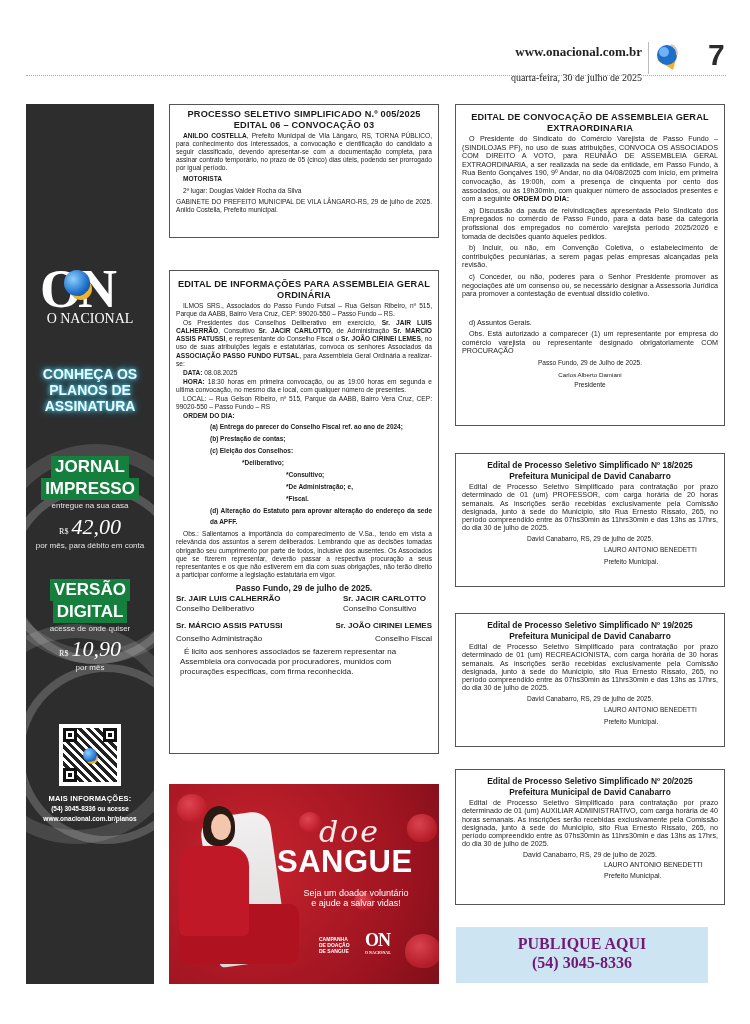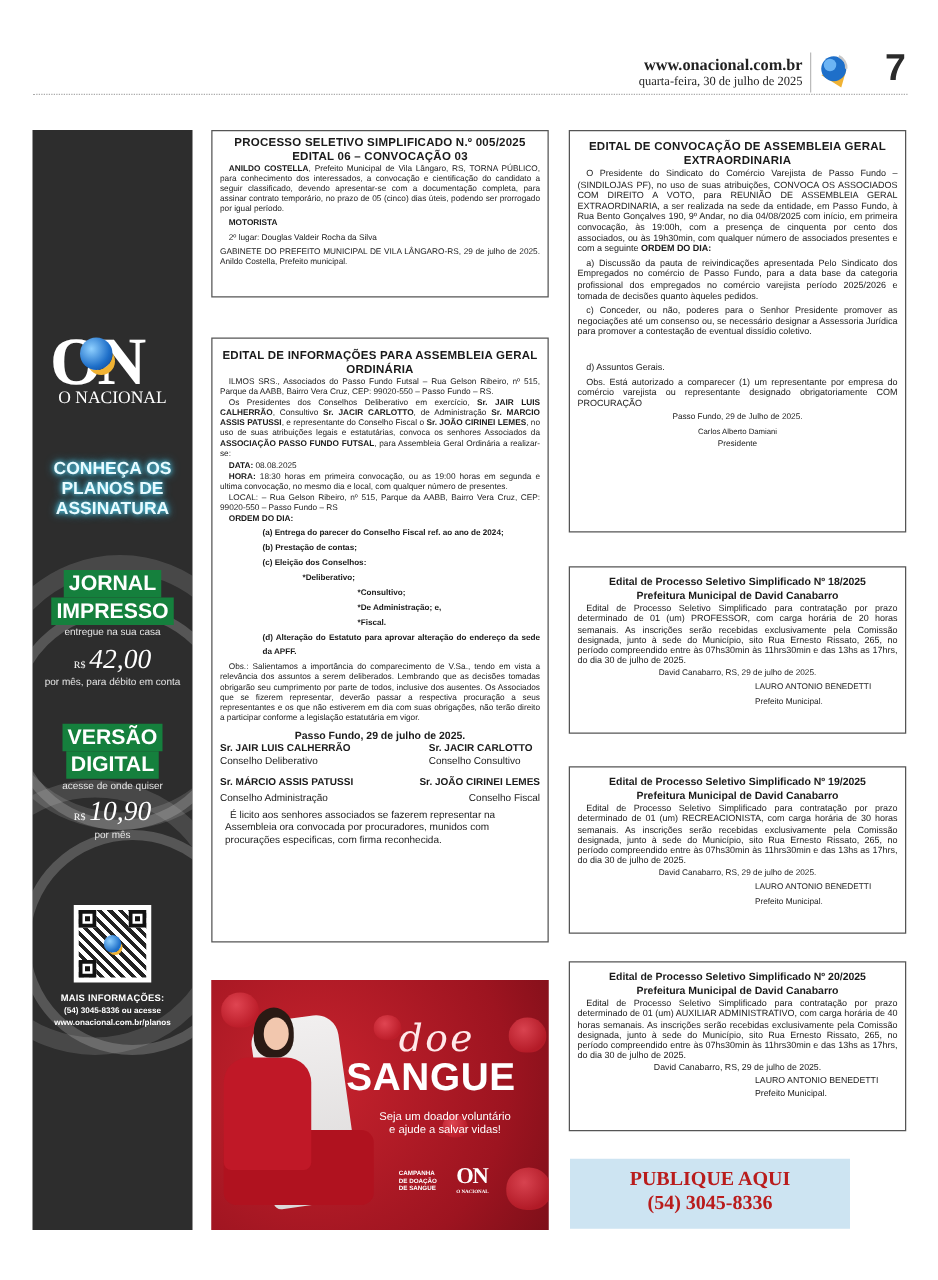--- a/index.html
+++ b/index.html
@@ -2,21 +2,21 @@
 <html><head>
 <meta charset="utf-8">
 <style>
   * { box-sizing: border-box; margin: 0; padding: 0; }
   html, body { width: 750px; height: 1024px; background: #ffffff; overflow: hidden; }
   body { position: relative; font-family: "Liberation Sans", sans-serif; color: #1a1a1a; }
 
   
   .hdr { position: absolute; left: 0; top: 0; width: 750px; height: 80px; }
   .hdr .site { position: absolute; right: 108px; top: 44px; font-family: "Liberation Serif", serif; font-weight: bold; font-size: 13px; color: #222; text-align: right; }
-  .hdr .date { position: absolute; right: 108px; top: 60px; font-family: "Liberation Serif", serif; font-size: 10px; color: #222; text-align: right; }
+  .hdr .date { position: absolute; right: 108px; top: 72px; font-family: "Liberation Serif", serif; font-size: 10px; color: #222; text-align: right; }
   .hdr .vsep { position: absolute; left: 648px; top: 42px; width: 1px; height: 32px; background: #bbb; }
   .hdr .globe { position: absolute; left: 653px; top: 42px; width: 28px; height: 30px; }
   .hdr .pgnum { position: absolute; left: 708px; top: 38px; font-family: "Liberation Sans", sans-serif; font-weight: bold; font-size: 30px; color: #2b2b2b; }
   .hdr .dots { position: absolute; left: 26px; top: 75px; width: 700px; height: 0; border-top: 1px dotted #aaa; }
 
   
   .side { position: absolute; left: 26px; top: 104px; width: 128px; height: 880px; background: #2d2d2d; overflow: hidden; }
   .side .swirl { position: absolute; left: -40px; width: 220px; height: 220px; border-radius: 50%; border: 14px solid rgba(200,200,200,0.18); }
   .side .swirl2 { position: absolute; left: -20px; width: 180px; height: 180px; border-radius: 50%; border: 8px solid rgba(230,230,230,0.22); }
   .logo-on { position: absolute; left: 14px; top: 158px; width: 100px; height: 54px; font-family: "Liberation Serif", serif; font-weight: bold; font-size: 54px; color: #fff; line-height: 54px; letter-spacing: -4px; }
@@ -61,21 +61,21 @@
   .blood .face { position: absolute; left: 42px; top: 30px; width: 20px; height: 26px; background: #f2c7ae; border-radius: 50%; }
   .blood .body { position: absolute; left: 10px; top: 62px; width: 70px; height: 90px; background: #c01827; border-radius: 20px 20px 6px 6px; }
   .blood .doe { position: absolute; left: 150px; top: 30px; font-family: "DejaVu Serif", serif; font-style: italic; font-size: 30px; color: #ffe9ea; letter-spacing: 2px; }
   .blood .sangue { position: absolute; left: 108px; top: 60px; font-weight: bold; font-size: 31px; color: #fff; letter-spacing: 0.5px; }
   .blood .sub { position: absolute; left: 132px; width: 110px; top: 104px; text-align: center; font-size: 9px; line-height: 10px; color: #fff; }
   .blood .camp { position: absolute; left: 150px; top: 152px; font-size: 5px; line-height: 6px; color: #fff; font-weight: bold; }
   .blood .minilogo { position: absolute; left: 196px; top: 146px; font-family: "Liberation Serif", serif; font-weight: bold; font-size: 18px; color: #fff; letter-spacing: -1px; }
   .blood .minilogo small { display: block; font-size: 4px; letter-spacing: 0; text-align: center; line-height: 4px; }
 
   
-  .publique { position: absolute; left: 456px; top: 927px; width: 224px; height: 56px; background: #cde4f2; text-align: center; font-family: "Liberation Serif", serif; font-weight: bold; color: #b91c1c; }
+  .publique { position: absolute; left: 456px; top: 927px; width: 252px; height: 56px; background: #cde4f2; text-align: center; font-family: "Liberation Serif", serif; font-weight: bold; color: #701a75; }
   .publique .l1 { font-size: 16px; line-height: 18px; padding-top: 8px; }
   .publique .l2 { font-size: 16px; line-height: 20px; }
 </style>
 </head>
 <body>
 
 <div class="hdr">
   <div class="site">www.onacional.com.br</div>
   <div class="date">quarta-feira, 30 de julho de 2025</div>
   <div class="vsep"></div>
@@ -181,20 +181,21 @@
         <div style="margin-top:3px;">Conselho Fiscal</div>
       </div>
   </div>
   <p style="font-size:8px; line-height:10px; text-align:left; padding-left:4px; text-indent:4px; margin-top:3px;">É licito aos senhores associados se fazerem representar na Assembleia ora convocada por procuradores, munidos com procurações especificas, com firma reconhecida.</p>
 </div>
 
 <div class="box" style="left:455px; top:104px; width:270px; height:322px; font-size:7.2px; line-height:8.6px;">
   <div class="t" style="margin-top:3px;">EDITAL DE CONVOCAÇÃO DE ASSEMBLEIA GERAL EXTRAORDINARIA</div>
   <p><span>O Presidente do Sindicato do Comércio Varejista de Passo Fundo – (SINDILOJAS PF), no uso de suas atribuições, CONVOCA OS ASSOCIADOS COM DIREITO A VOTO, para REUNIÃO DE ASSEMBLEIA GERAL EXTRAORDINARIA, a ser realizada na sede da entidade, em Passo Fundo, à Rua Bento Gonçalves 190, 9º Andar, no dia 04/08/2025 com início, em primeira convocação, às 19:00h, com a presença de cinquenta por cento dos associados, ou às 19h30min, com qualquer número de associados presentes e com a seguinte </span><span class="b">ORDEM DO DIA:</span></p>
   <p style="margin-top:3px;">a) Discussão da pauta de reivindicações apresentada Pelo Sindicato dos Empregados no comércio de Passo Fundo, para a data base da categoria profissional dos empregados no comércio varejista período 2025/2026 e tomada de decisões quanto àqueles pedidos.</p>
+  <p style="margin-top:3px;">b) Incluir, ou não, em Convenção Coletiva, o estabelecimento de contribuições pecuniárias, a serem pagas pelas empresas alcançadas pela revisão.</p>
   <p style="margin-top:3px;">c) Conceder, ou não, poderes para o Senhor Presidente promover as negociações até um consenso ou, se necessário designar a Assessoria Jurídica para promover a contestação de eventual dissídio coletivo.</p>
   <p style="margin-top:20px;">d) Assuntos Gerais.</p>
   <p style="margin-top:3px;">Obs. Está autorizado a comparecer (1) um representante por empresa do comércio varejista ou representante designado obrigatoriamente COM PROCURAÇÃO</p>
   <p class="c" style="margin-top:3px; font-size:6.6px;">Passo Fundo, 29 de Julho de 2025.</p>
   <p class="c" style="margin-top:3px; font-size:6.2px;">Carlos Alberto Damiani</p>
   <p class="c" style="margin-top:2px; font-size:6.6px;">Presidente</p>
 </div>
 
 <div class="box" style="left:455px; top:453px; width:270px; height:134px; font-size:7.2px; line-height:8.3px;">
   <div class="t2" style="margin-top:2px;">Edital de Processo Seletivo Simplificado Nº 18/2025</div>

